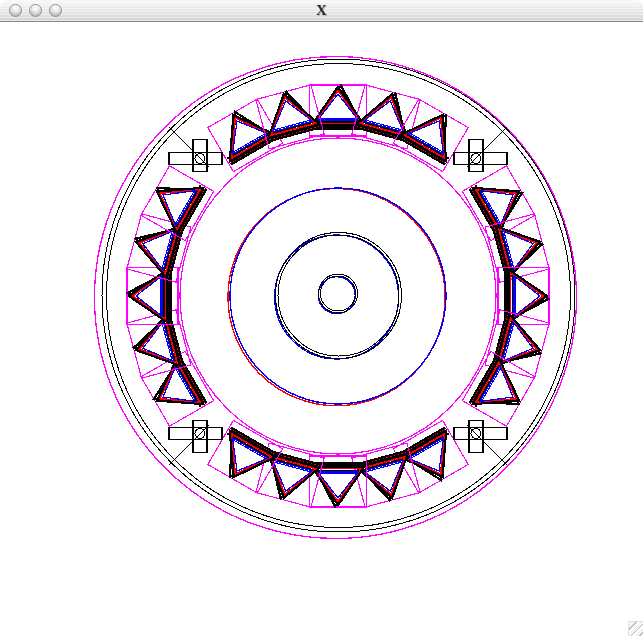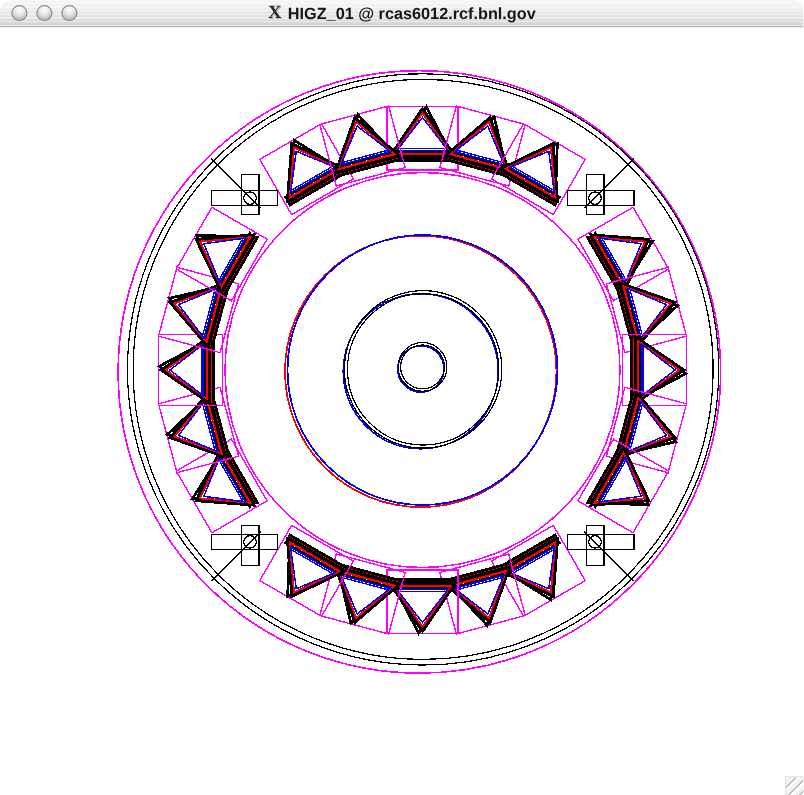--- a/index.html
+++ b/index.html
@@ -48,21 +48,20 @@
 
 <div class="window">
   <div class="titlebar">
     <div class="orbs">
       <button class="orb"></button>
       <button class="orb"></button>
       <button class="orb"></button>
     </div>
     <div class="title">
       <span class="x11icon">X</span>
-      <span>HIGZ_01 @ rcas6012.rcf.bnl.gov</span>
     </div>
   </div>
   <div class="canvas-area">
     <svg id="higz" width="643" height="614" viewBox="0 0 643 614">
         <circle cx="335.5" cy="275.5" r="241" fill="none" stroke="#ff00ff" stroke-width="1.3"></circle>
         <circle cx="338.5" cy="273.5" r="236.5" fill="none" stroke="#000000" stroke-width="1"></circle>
         <circle cx="338.5" cy="273.5" r="232" fill="none" stroke="#000000" stroke-width="1"></circle>
         <circle cx="338" cy="274" r="158" fill="none" stroke="#ff00ff" stroke-width="1.2"></circle>
         <g transform="rotate(0 338 274)">
           <rect x="309.5" y="63" width="57" height="51" fill="none" stroke="#ff00ff" stroke-width="1.1"></rect>

